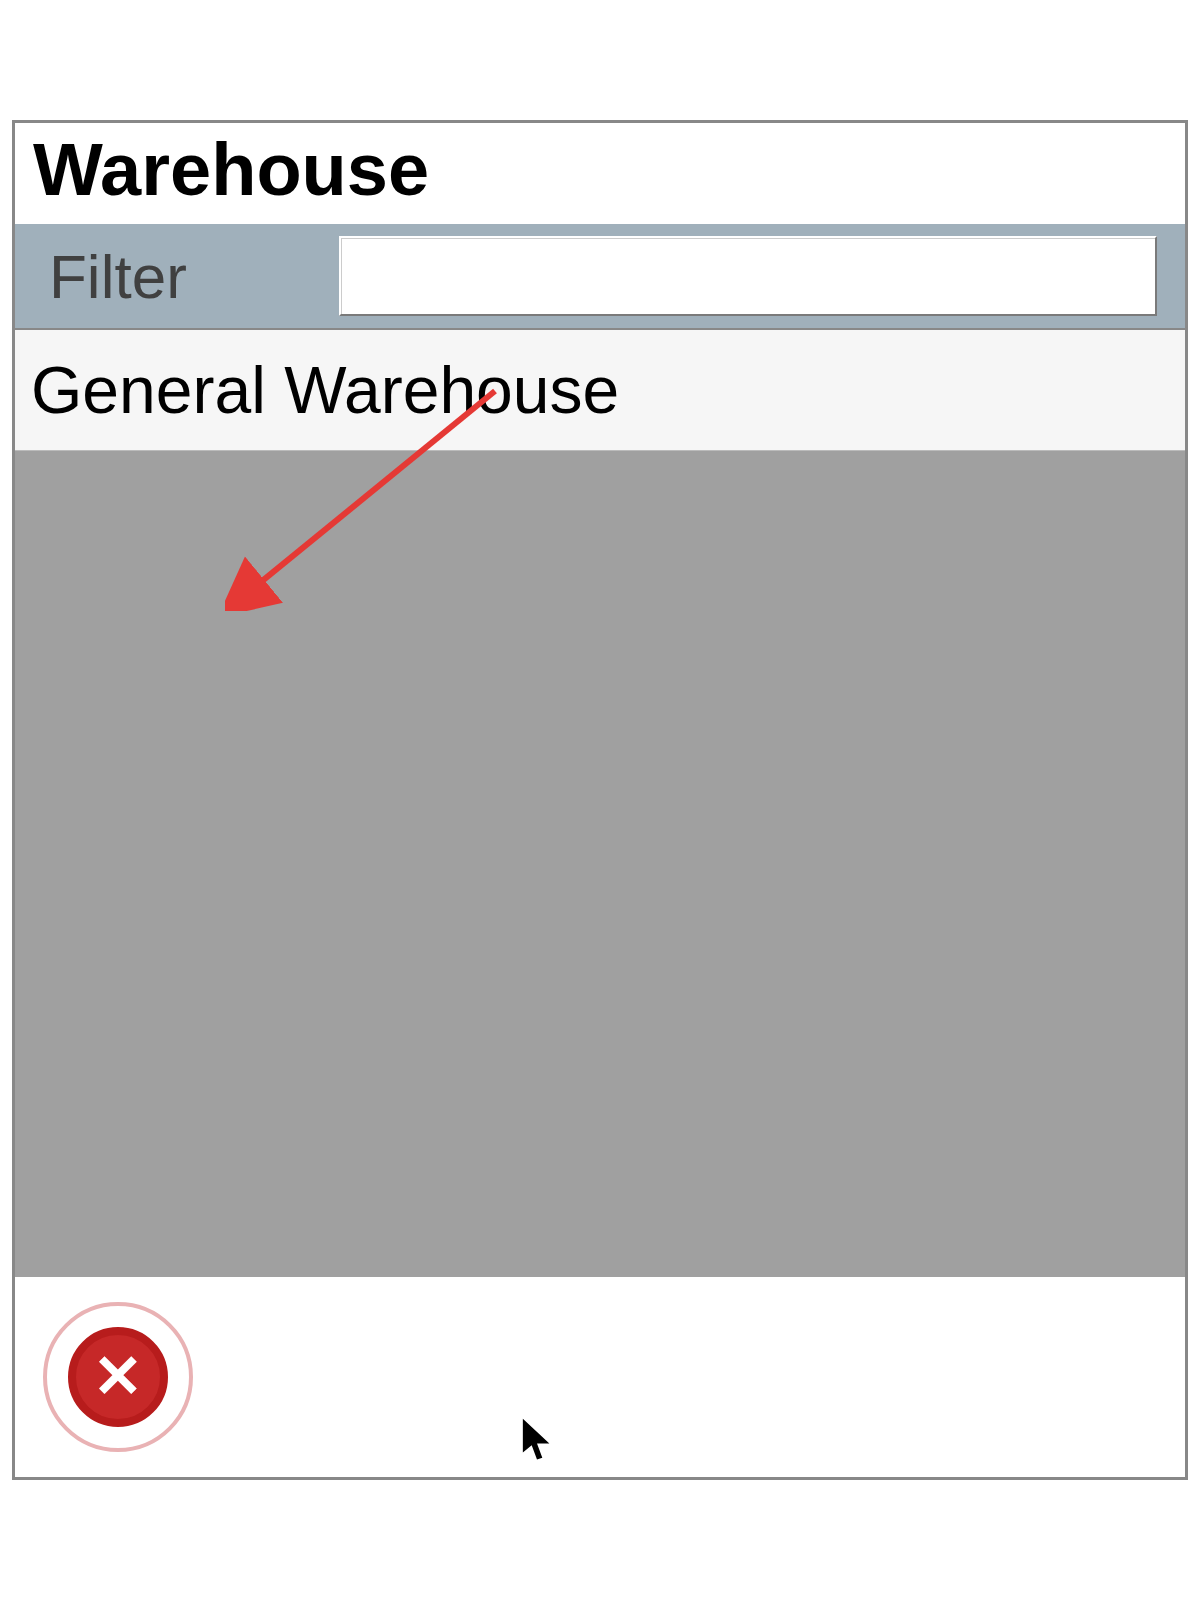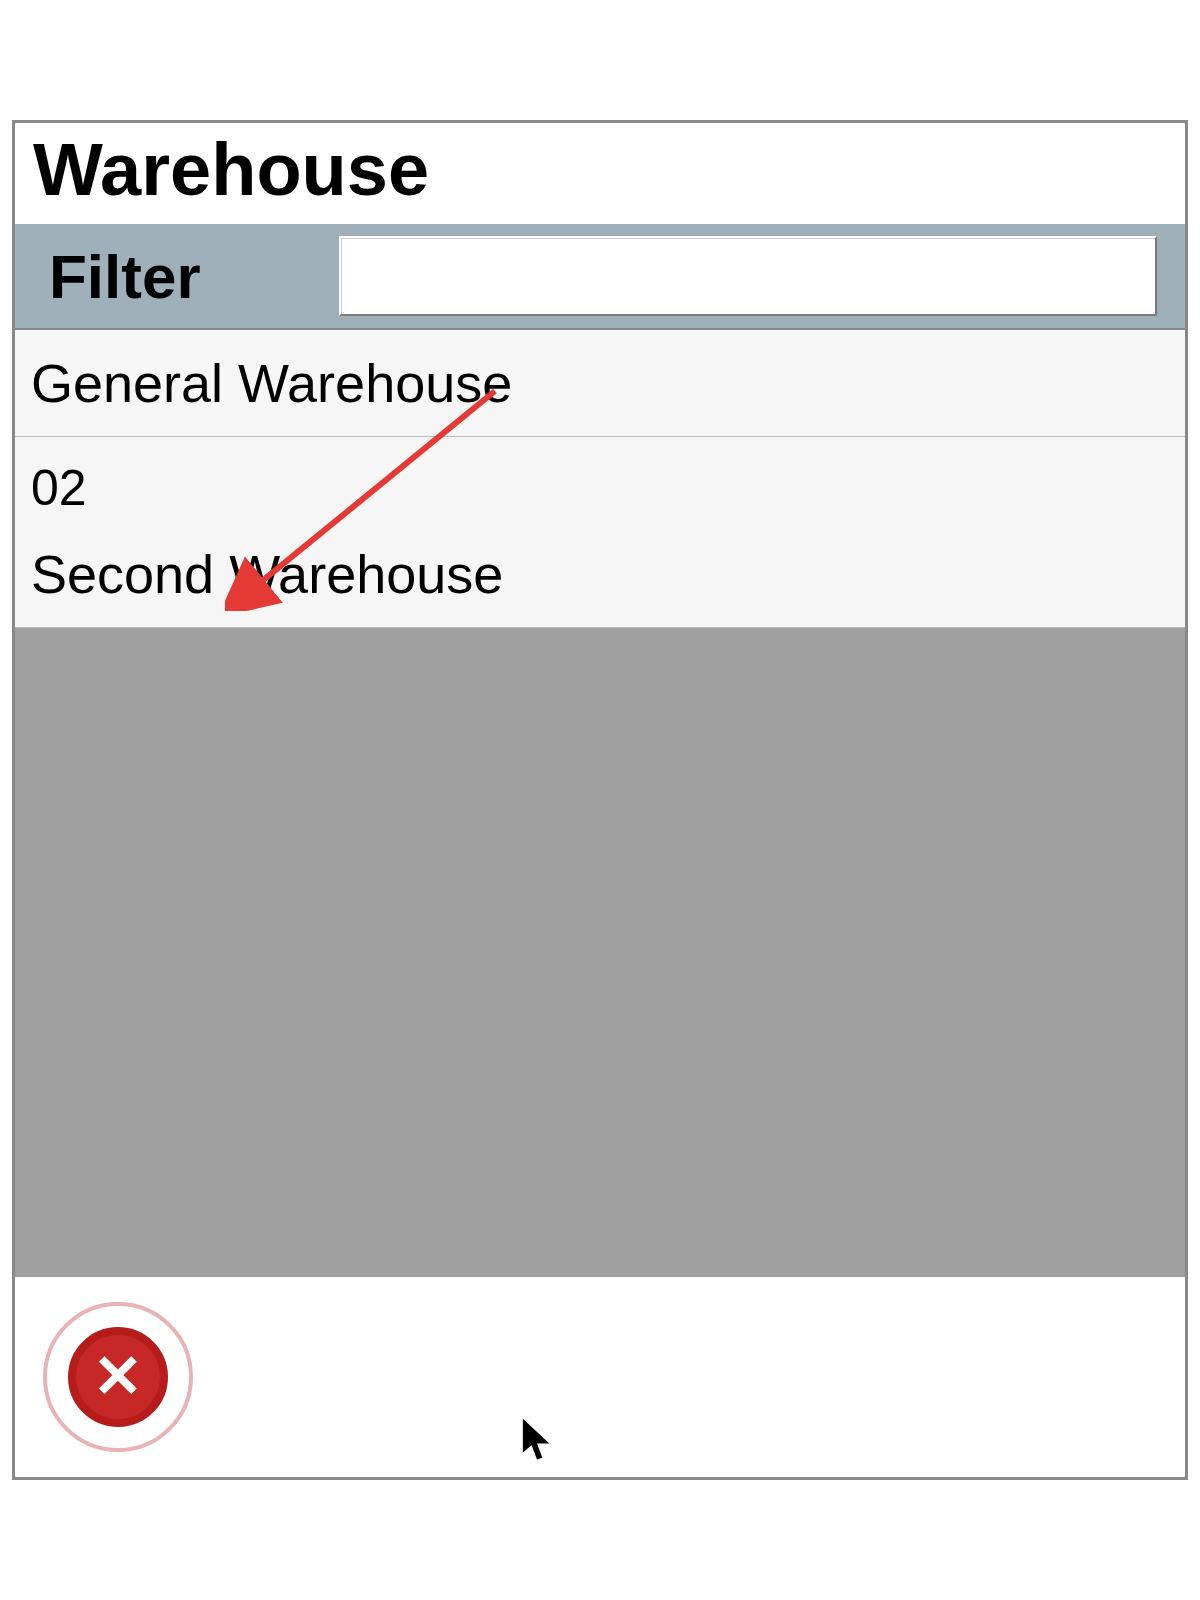--- a/index.html
+++ b/index.html
@@ -17,42 +17,42 @@
     background: #fff; padding: 4px 18px 12px 18px;
   }
   .title-text {
     font-size: 74px; font-weight: 800; color: #000;
   }
   .filter-bar {
     background: #a0b0bb; display: flex; align-items: center;
     padding: 12px 28px 12px 34px; gap: 20px;
   }
   .filter-label {
-    color: #000000; font-size: 62px; font-weight: 700; flex: 0 0 auto;
+    color: #404040; font-size: 62px; font-weight: 400; flex: 0 0 auto;
     min-width: 270px;
   }
   .filter-input {
     flex: 1 1 auto; height: 80px; font-size: 48px;
     background: #fff; border: 1px solid #888;
     border-right: 2px solid #7a7a7a; border-bottom: 2px solid #7a7a7a;
     border-left: 2px solid #fff; border-top: 2px solid #fff;
     box-shadow: inset 1px 1px 0 #ccc;
     padding: 4px 10px;
   }
   .list-area {
     flex: 1 1 auto; background: #a0a0a0; overflow: hidden;
     border-top: 2px solid #888;
   }
   .list-item {
     background: #f6f6f6; border-bottom: 1px solid #bbb;
     padding: 22px 16px 22px 16px;
     font-size: 50px; color: #000;
   }
   .item-code { font-size: 50px; margin-bottom: 26px; }
-  .item-name { font-size: 54px; }
+  .item-name { font-size: 66px; }
   .footer {
     height: 200px; background: #fff; display: flex; align-items: center;
     padding-left: 28px; position: relative;
   }
   .close-btn {
     width: 150px; height: 150px; border-radius: 50%;
     background: #fff; display: flex; align-items: center; justify-content: center;
     cursor: pointer; position: relative;
   }
   .close-ring {
@@ -84,24 +84,20 @@
 
     <div class="filter-bar">
       <div class="filter-label">Filter</div>
       <input class="filter-input" type="text" value="" style="">
     </div>
 
     <div class="list-area">
       <div class="list-item">
         <div class="item-name">General Warehouse</div>
       </div>
-      <div class="list-item">
-        <div class="item-code">02</div>
-        <div class="item-name">Second  Warehouse</div>
-      </div>
     </div>
 
     <div class="footer">
       <div class="close-btn" title="Close">
         <div class="close-ring"></div>
         <div class="close-circle">
           <span class="close-x">✕</span>
         </div>
       </div>
 

